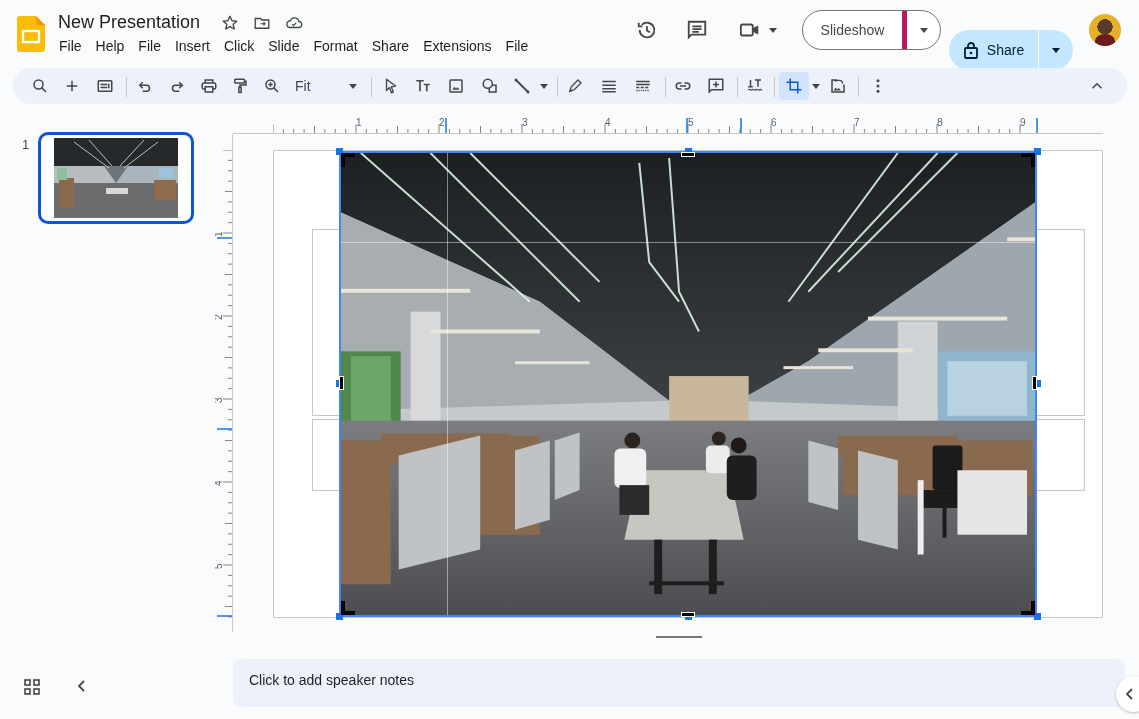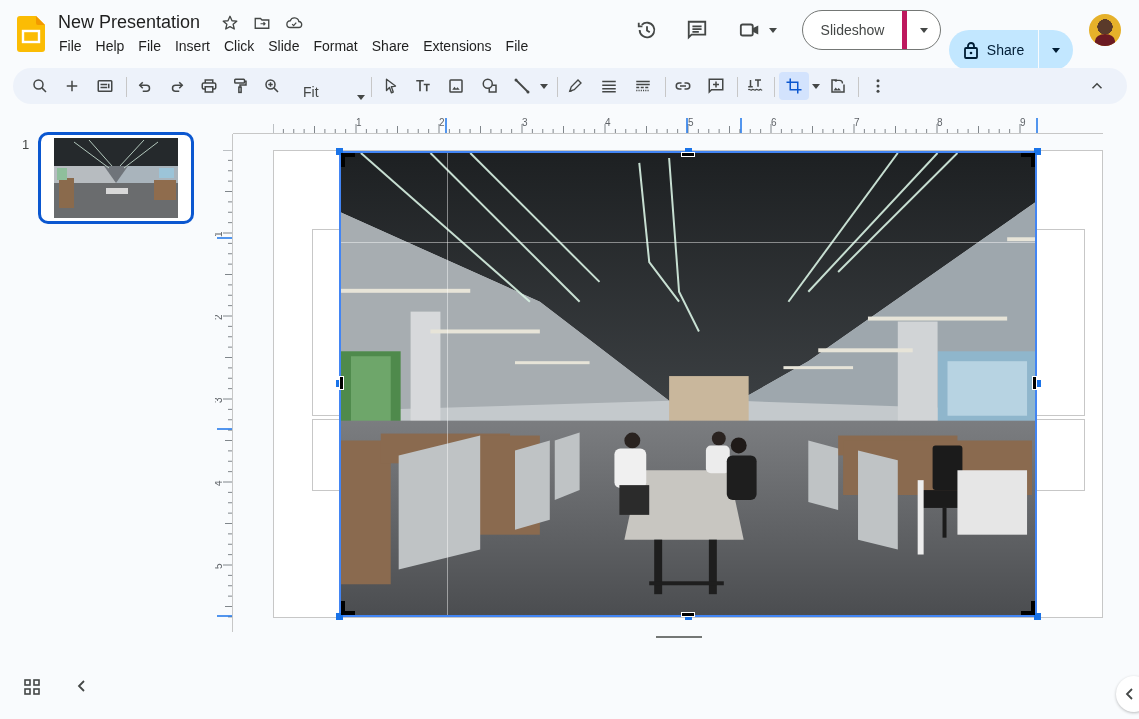--- a/index.html
+++ b/index.html
@@ -197,21 +197,21 @@
           <path d="M18 5.5h2v5h-8v3" fill="none" stroke="currentColor" stroke-width="2"></path>
           <rect x="10.5" y="13.5" width="3" height="7" fill="none" stroke="currentColor" stroke-width="2"></rect>
         </svg>
       </div>
     <div class="tb" style="left:245px">
         <svg viewBox="0 0 24 24">
           <circle cx="10" cy="10" r="6" fill="none" stroke="currentColor" stroke-width="2"></circle>
           <path d="M14.5 14.5L20 20M10 7v6M7 10h6" stroke="currentColor" stroke-width="2"></path>
         </svg>
       </div>
-    <div class="zoom-sel" style="left:290px;width:66px;align-items:flex-end;">
+    <div class="zoom-sel" style="left:282px;width:66px;">
       <span>Fit</span>
       <span class="caret"></span>
     </div>
     <div class="sep" style="left:358px"></div>
     <div class="tb" style="left:364px">
         <svg viewBox="0 0 24 24">
           <path d="M6 3l12 9-5.5 1L15 20l-2.5 1-2.5-7-4 4z" fill="none" stroke="currentColor" stroke-width="1.8" stroke-linejoin="round"></path>
         </svg>
       </div>
     <div class="tb" style="left:396px">
@@ -571,20 +571,21 @@
   <div class="crop-corner" style="left:1021px;top:153px;border-top-width:4px;border-right-width:4px;"></div>
   <div class="crop-corner" style="left:341px;top:601px;border-bottom-width:4px;border-left-width:4px;"></div>
   <div class="crop-corner" style="left:1021px;top:601px;border-bottom-width:4px;border-right-width:4px;"></div>
   <div class="crop-mid-h" style="left:681px;top:152px"></div>
   <div class="crop-mid-h" style="left:681px;top:612px"></div>
   <div class="crop-mid-v" style="left:339px;top:376px"></div>
   <div class="crop-mid-v" style="left:1032px;top:376px"></div>
 
   <div class="divider-grip"></div>
 
+  <div class="notes">Click to add speaker notes</div>
 
   <svg class="grid-view" viewBox="0 0 16 16">
     <rect x="1" y="1" width="5" height="5" fill="none" stroke="#444746" stroke-width="1.6"></rect>
     <rect x="10" y="1" width="5" height="5" fill="none" stroke="#444746" stroke-width="1.6"></rect>
     <rect x="1" y="10" width="5" height="5" fill="none" stroke="#444746" stroke-width="1.6"></rect>
     <rect x="10" y="10" width="5" height="5" fill="none" stroke="#444746" stroke-width="1.6"></rect>
   </svg>
   <div class="collapse-btn">
     <svg width="12" height="14" viewBox="0 0 12 14">
         <path d="M8 2L3 7l5 5" fill="none" stroke="#444746" stroke-width="1.8"></path>

